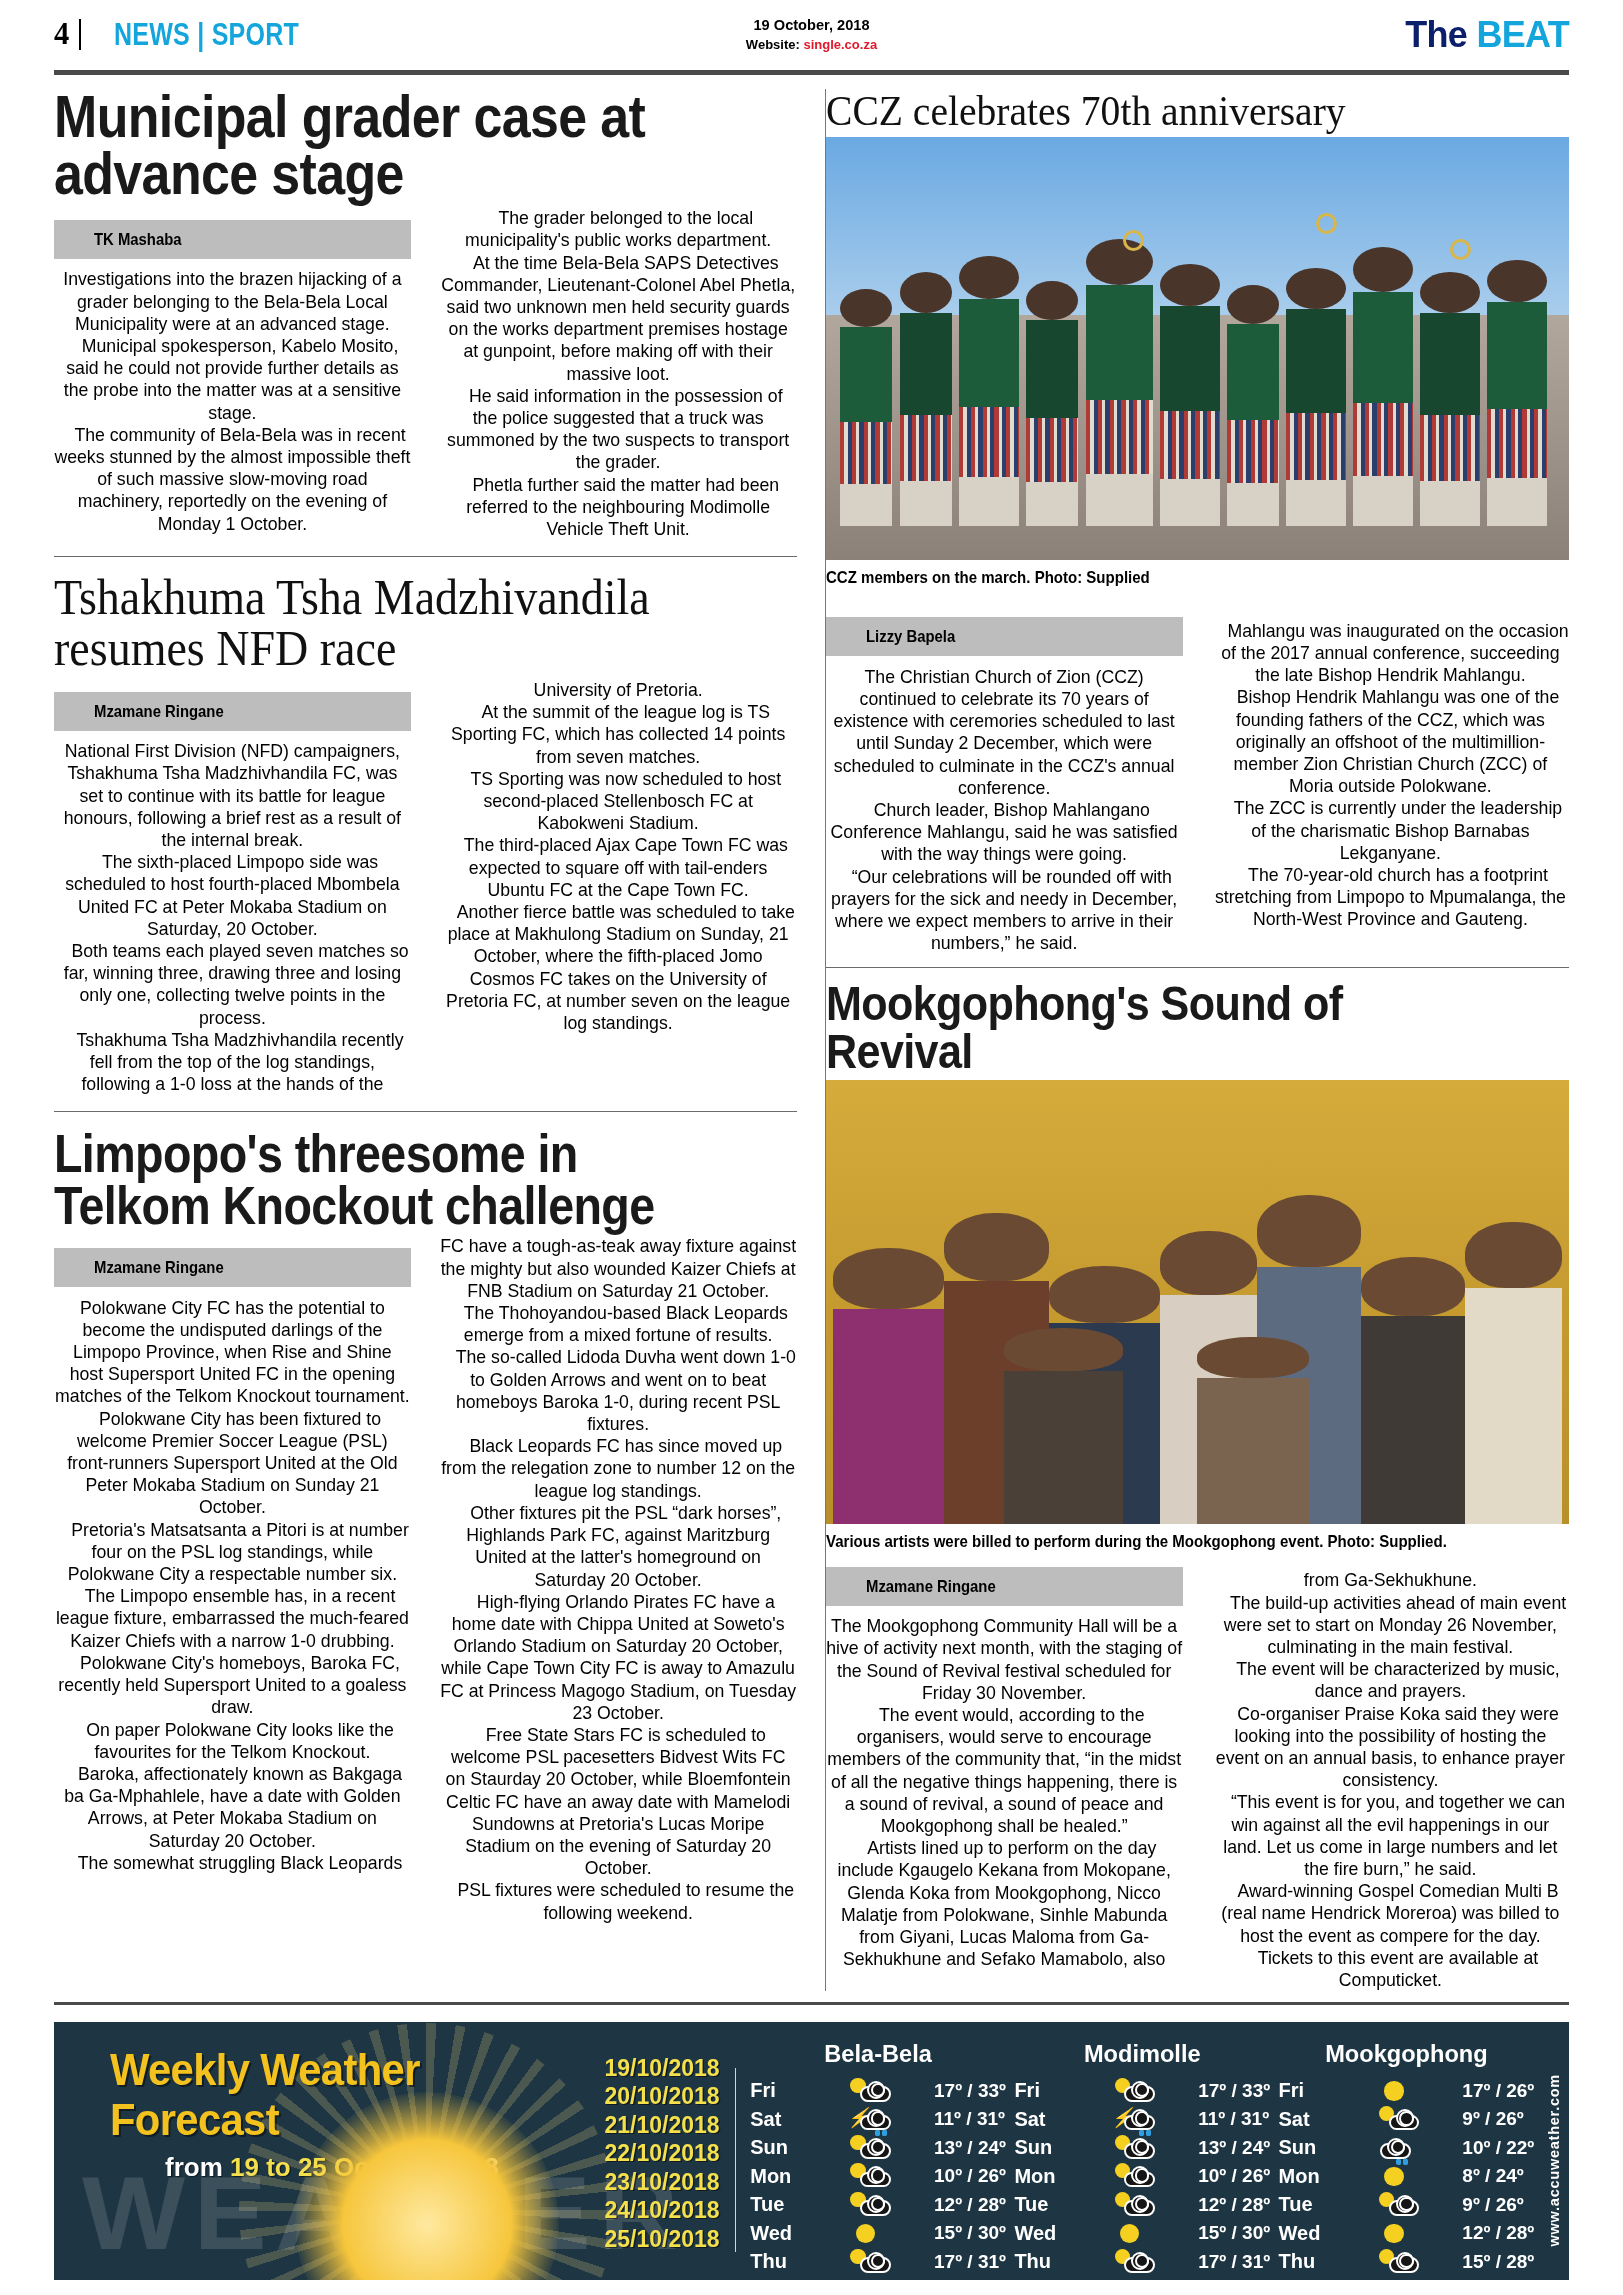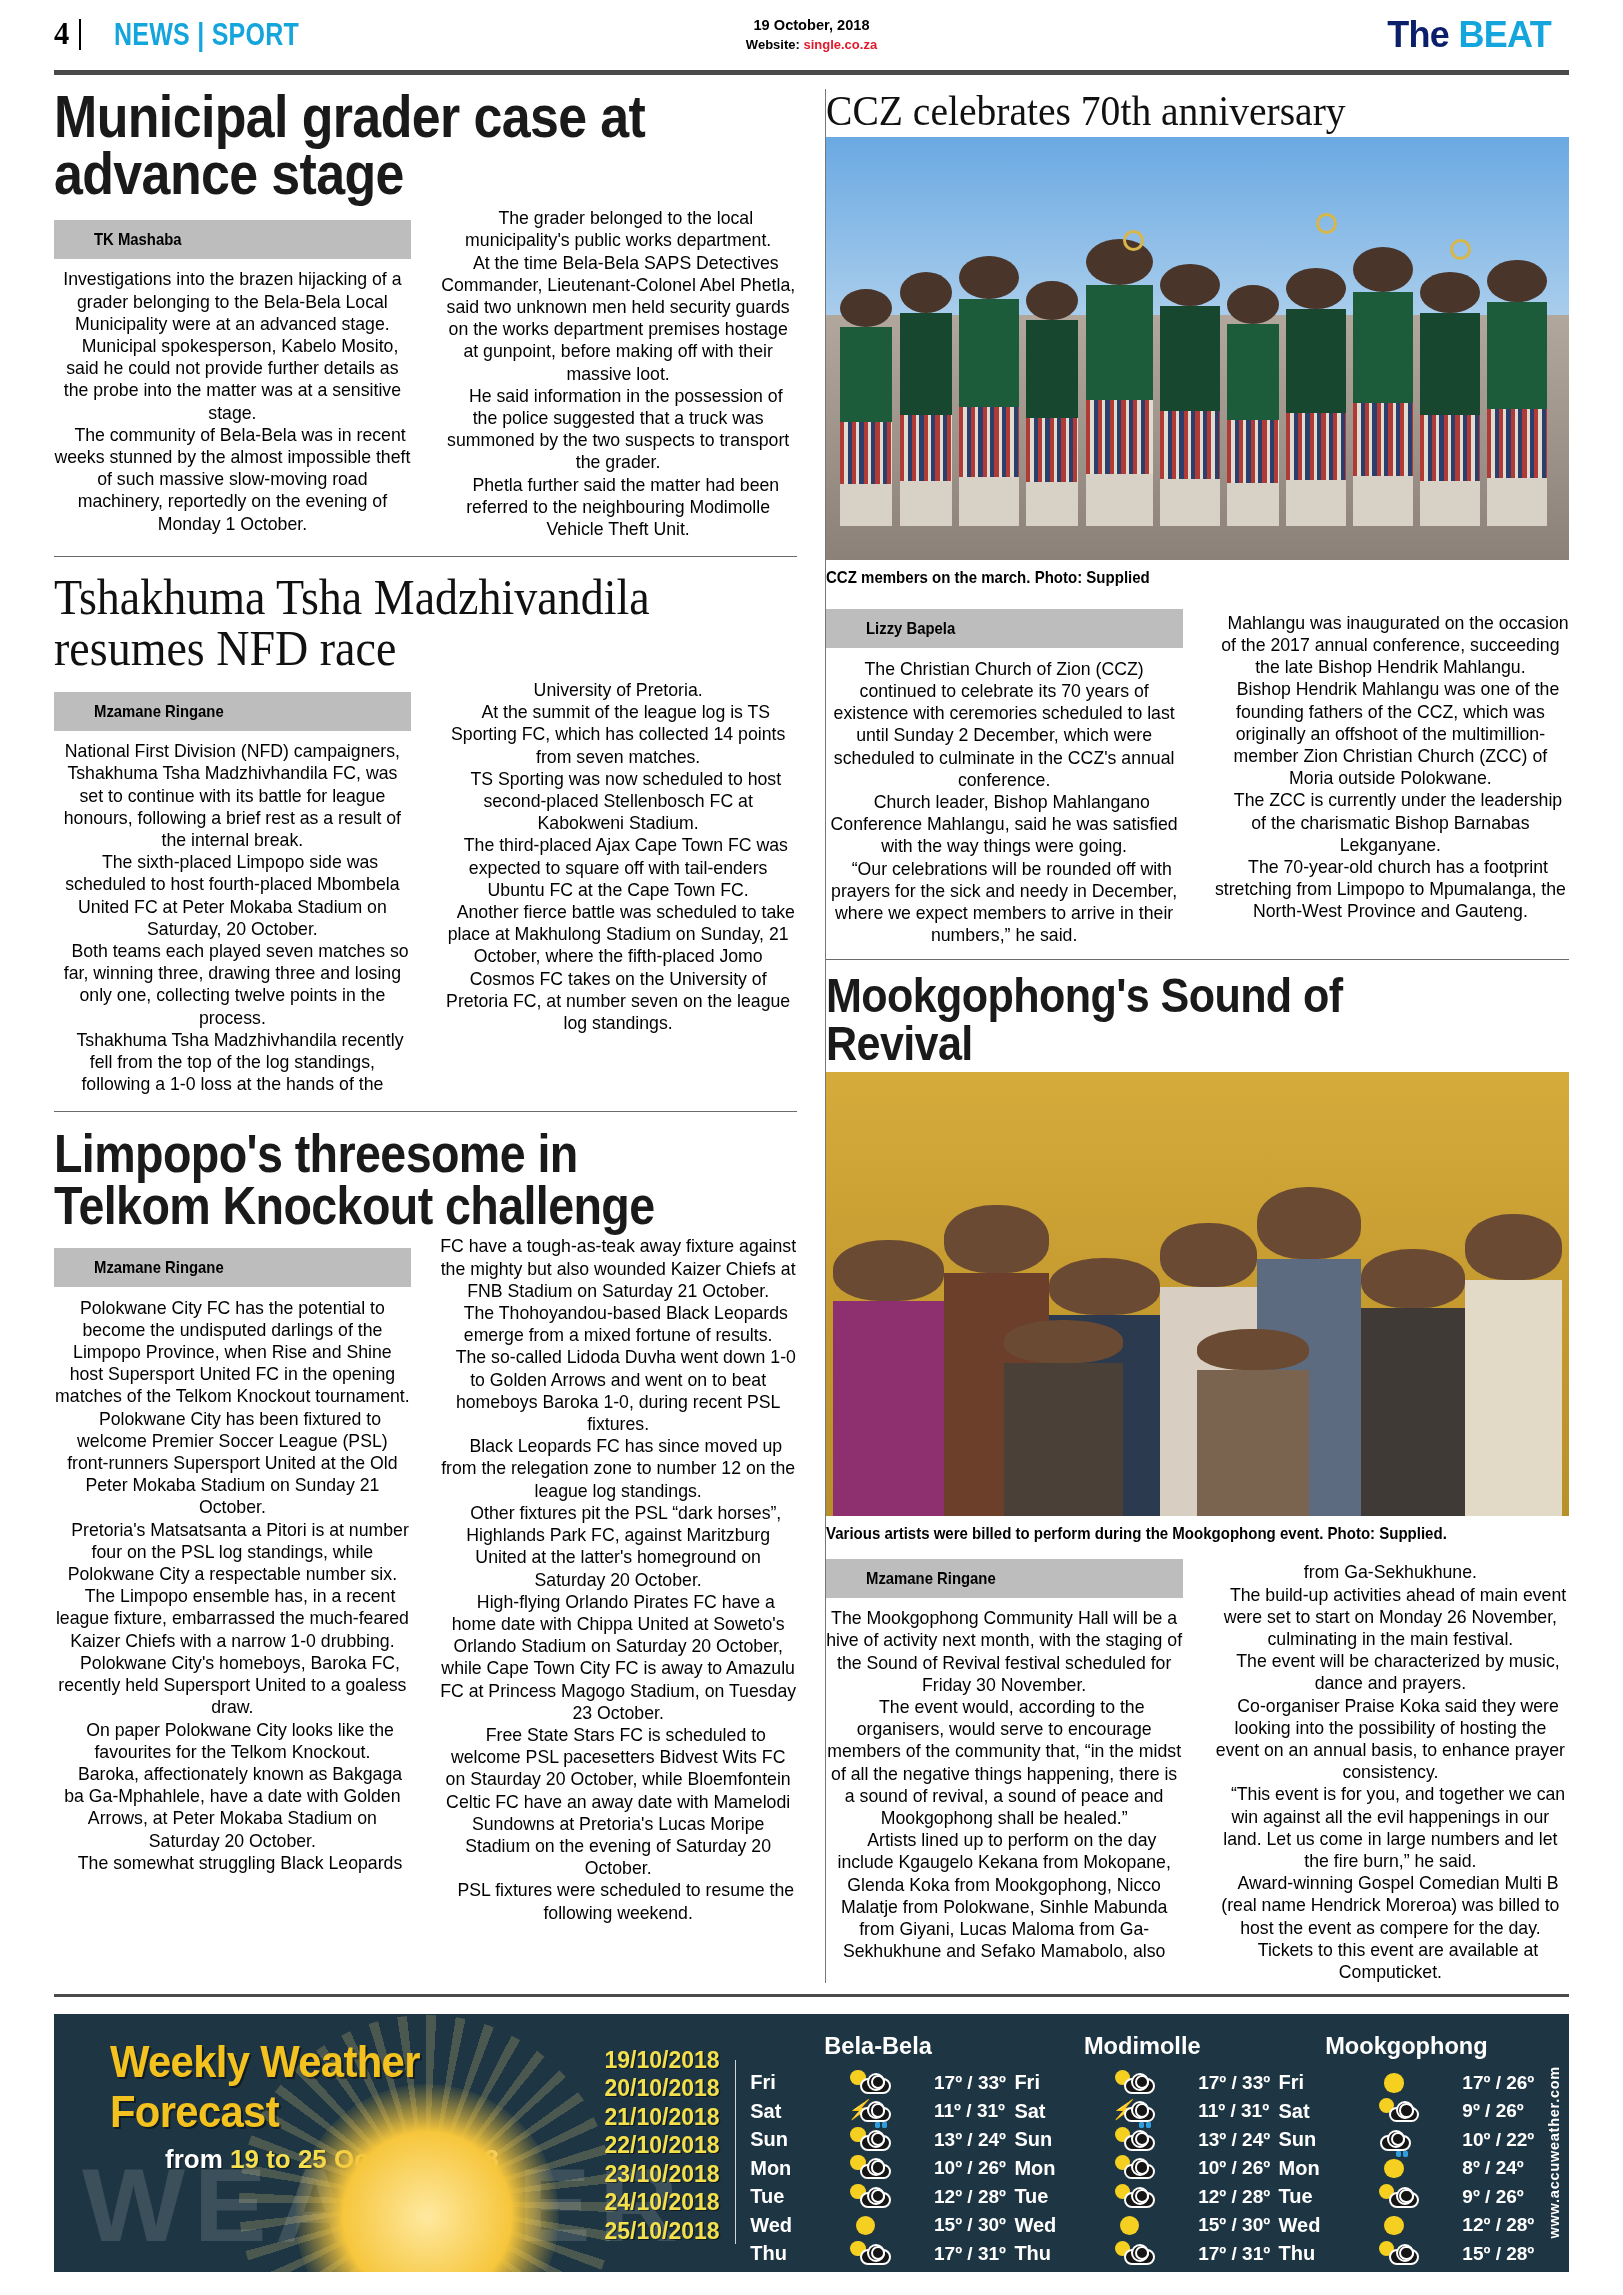--- a/index.html
+++ b/index.html
@@ -16,21 +16,21 @@
   
   .masthead { position: relative; height: 69px; display:flex; align-items:center; }
   .mh-page { font-family:"Liberation Serif", serif; font-size:30.5px; font-weight:700; margin-right:9.7px; }
   .mh-bar { width:2.1px; height:30.5px; background:#000; margin-right:33px; }
   .mh-section { font-family:"Liberation Sans", sans-serif; font-weight:800; font-size:30.5px;
                 color:#13a5dc; letter-spacing:0.3px; transform:scaleX(.82); transform-origin:left center; }
   .mh-center { position:absolute; left:50%; transform:translateX(-50%); text-align:center; line-height:1.45; }
   .mh-date { font-family:"Liberation Sans", sans-serif; font-weight:700; font-size:14.6px; }
   .mh-web { font-family:"Liberation Sans", sans-serif; font-weight:600; font-size:13px; }
   .mh-web b { color:#e0192b; }
-  .mh-logo { position:absolute; right:18px; font-family:"Liberation Sans", sans-serif; font-weight:800;
+  .mh-logo { position:absolute; right:0; font-family:"Liberation Sans", sans-serif; font-weight:800;
              font-size:36px; letter-spacing:-0.7px; }
   .mh-logo .the { color:#0b1f6b; }
   .mh-logo .beat { color:#13a5dc; }
   .rule-thick { height:4.2px; background:#4a4a4a; margin-top:1.4px; }
 
   
   .cols { display:flex; gap:28px; margin-top:14px; }
   .col-left { width:756px; }
   .col-right { width:758px; border-left:1.4px solid #777; }
 
@@ -362,21 +362,21 @@
               <div class="torso"></div>
               <div class="kilt"></div>
               <div class="legs"></div>
             </div>
           <div class="horn" style="left:40%; top:22%;"></div>
           <div class="horn" style="left:66%; top:18%;"></div>
           <div class="horn" style="left:84%; top:24%;"></div>
         </div>
         <div class="caption">CCZ members on the march. Photo: Supplied</div>
 
-        <div class="two-col" style="margin-top:17px;">
+        <div class="two-col" style="margin-top:25px;">
           <div>
             <div class="byline-box" style="margin-top:2.8px;">
               <span>Lizzy Bapela</span>
             </div>
             <div class="body-txt">
               <p class="first">The Christian Church of Zion (CCZ) continued to celebrate its 70 years of existence with ceremories scheduled to last until Sunday 2 December, which were scheduled to culminate in the CCZ's annual conference.</p>
               <p>Church leader, Bishop Mahlangano Conference Mahlangu, said he was satisfied with the way things were going.</p>
               <p>“Our celebrations will be rounded off with prayers for the sick and needy in December, where we expect members to arrive in their numbers,” he said.</p>
             </div>
           </div>

